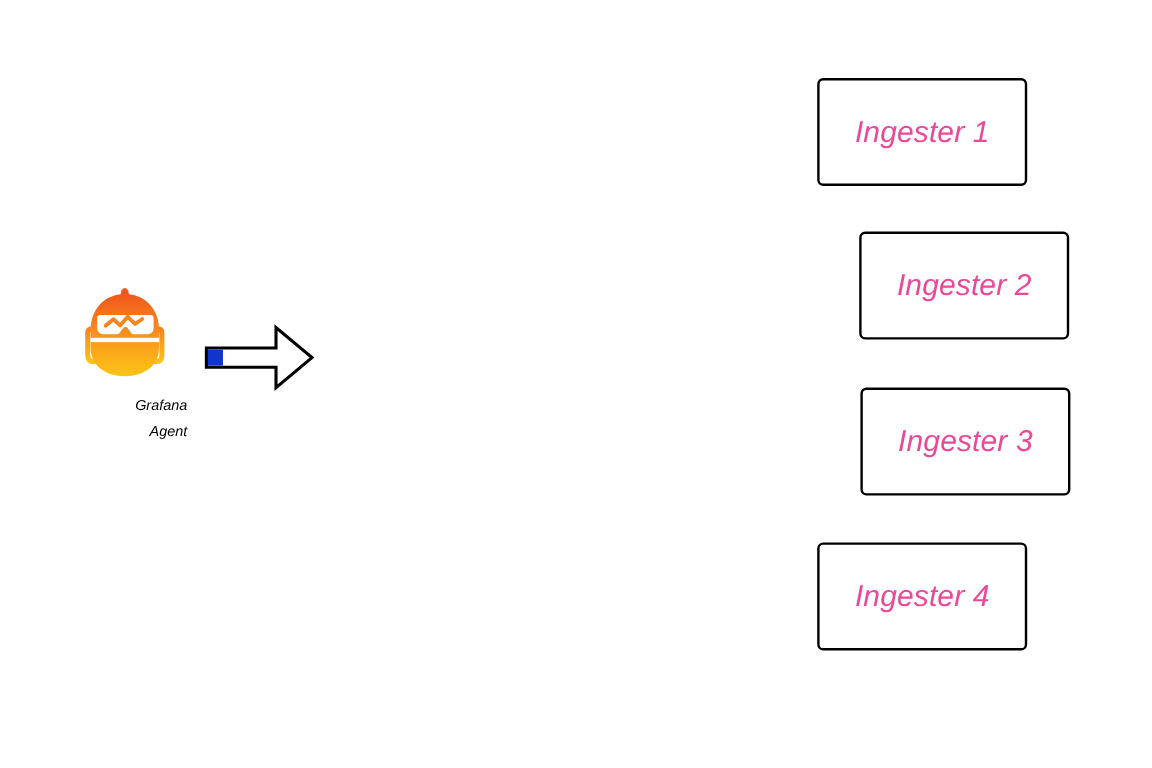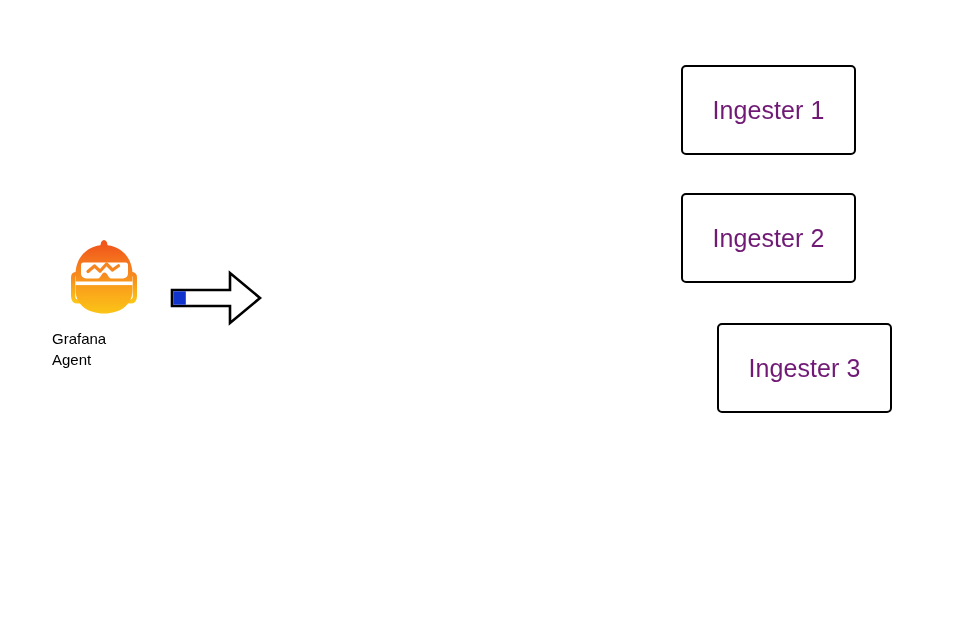--- a/index.html
+++ b/index.html
@@ -32,26 +32,27 @@
     left: 14px;
     top: 0;
     width: 76px;
     height: 82px;
   }
   .agent-caption {
     position: absolute;
     left: 0;
     top: 90px;
     width: 104px;
-    text-align: left;
+    text-align: right;
     font-family: "Liberation Sans", sans-serif;
-    font-size: 15px;
+    font-size: 12px;
     line-height: 21px;
     color: #000000;
     white-space: pre-line;
+    font-style: italic;
   }
 
   
   .arrow-connector {
     position: absolute;
     left: 168px;
     top: 266px;
     width: 96px;
     height: 64px;
   }
@@ -63,33 +64,34 @@
     background: #ffffff;
     border: 2px solid #000000;
     border-radius: 5px;
     display: flex;
     align-items: center;
     justify-content: center;
   }
   .node-box .node-label {
     font-family: "Liberation Sans", sans-serif;
     font-size: 25px;
-    color: #701a75;
+    color: #ec4899;
     letter-spacing: 0.1px;
     white-space: nowrap;
+    font-style: italic;
   }
 
   #box-distributor {
     left: 292px;
     top: 253px;
     width: 175px;
     height: 92px;
   }
   #box-ingester-1 { left: 681px; top: 65px;  width: 175px; height: 90px; }
-  #box-ingester-2 { left: 681px; top: 193px; width: 175px; height: 90px; }
+  #box-ingester-2 { left: 716px; top: 193px; width: 175px; height: 90px; }
   #box-ingester-3 { left: 681px; top: 323px; width: 175px; height: 90px; margin-left: 36px; }
   #box-ingester-4 { left: 681px; top: 452px; width: 175px; height: 90px; }
 </style>
 </head>
 <body>
 
 <div id="canvas">
 
   <div class="agent-node">
 
@@ -169,14 +171,17 @@
   </div>
 
   <div class="node-box" id="box-ingester-2">
     <span class="node-label">Ingester 2</span>
   </div>
 
   <div class="node-box" id="box-ingester-3">
     <span class="node-label">Ingester 3</span>
   </div>
 
+  <div class="node-box" id="box-ingester-4">
+    <span class="node-label">Ingester 4</span>
+  </div>
 
 </div>
 
 </body></html>

